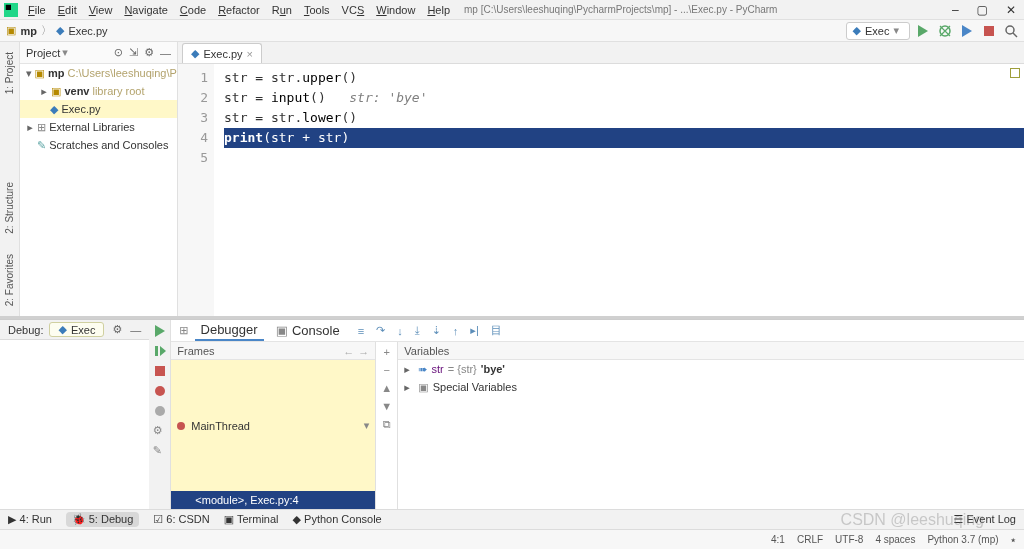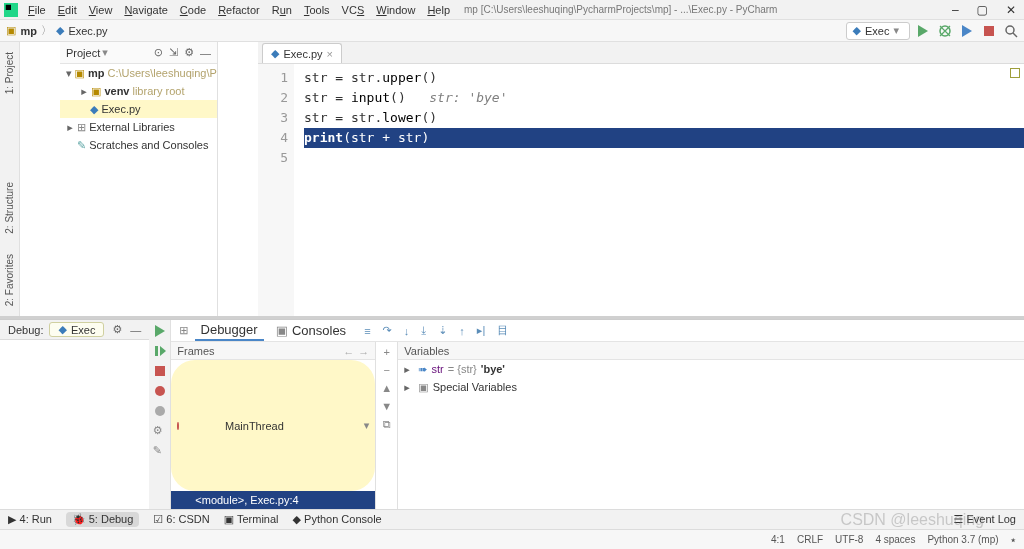--- a/index.html
+++ b/index.html
@@ -10,21 +10,21 @@
 .menubar .menu-item u { text-decoration: underline; }
 .menubar .title { flex: 1; color: #777; margin-left: 6px; font-size: 10px; }
 .winbtns { display: flex; gap: 18px; margin-right: 4px; font-size: 12px; }
 .navbar { height: 22px; display: flex; align-items: center; border-bottom: 1px solid #e0e0e0; background: #f7f7f7; padding: 0 6px; }
 .navbar .crumb { display: flex; align-items: center; gap: 4px; }
 .navbar .crumb .arrow { color: #888; }
 .navbar .spacer { flex: 1; }
 .runcfg { height: 18px; border: 1px solid #ccc; border-radius: 3px; padding: 0 10px 0 6px; display: flex; align-items: center; gap: 4px; background: #fff; margin-right: 6px; }
 .runbtns { display: flex; gap: 8px; align-items: center; }
 .runbtns .i { width: 14px; height: 14px; display: inline-flex; }
-.main { flex: 1; display: flex; min-height: 0; gap: 40px; }
+.main { flex: 1; display: flex; min-height: 0; }
 .projpane { width: 158px; border-right: 1px solid #e0e0e0; display: flex; flex-direction: column; }
 .projpane .hdr { height: 22px; display: flex; align-items: center; padding: 0 6px; background: #fafafa; border-bottom: 1px solid #e4e4e4; font-size: 11px; }
 .projpane .hdr .sp { flex: 1; }
 .projpane .hdr .tb { margin-left: 6px; color: #666; cursor: pointer; }
 .tree { flex:1; overflow:auto; font-size: 11px; }
 .tree .node { display: flex; align-items: center; height: 18px; padding-left: 6px; gap: 3px; white-space: nowrap; }
 .tree .node.sel { background: #fff8c8; }
 .tree .node .exp { width: 8px; text-align:center; color:#666; }
 .tree .hint { color: #b3a36d; }
 .editor { flex: 1; display: flex; flex-direction: column; min-width: 0; }
@@ -53,21 +53,21 @@
 .dbgmain { flex:1; display:flex; flex-direction:column; }
 .dbgtabs { height:22px; display:flex; align-items:center; gap:6px; padding:0 8px; border-bottom:1px solid #e4e4e4; }
 .dbgtabs .dtab { padding:2px 6px; display:flex; align-items:center; gap:4px; font-size:13px; }
 .dbgtabs .dtab.active { border-bottom:2px solid #4a86c7; }
 .dbgtabs .tbbtn { color:#5b8db8; margin-left:6px; cursor:pointer; }
 .frvars { flex:1; display:flex; min-height:0; }
 .frames { width:205px; border-right:1px solid #e0e0e0; display:flex; flex-direction:column; }
 .panehdr { height:18px; background:#f7f7f7; border-bottom:1px solid #e4e4e4; padding:0 6px; font-size:11px; color:#555; display:flex; align-items:center; }
 .panehdr .sp{flex:1;}
 .frames .item { height:18px; display:flex; align-items:center; padding:0 6px; font-size:11px; }
-.frames .item.main { background:#fff8c8;border-radius:24px; }
+.frames .item.main { background:#fff8c8; }
 .frames .item.main .dot { width:8px; height:8px; background:#c75450; border-radius:50%; margin-right:6px; }
 .frames .item.sel { background:#214283; color:#fff;padding-left:24px; }
 .varsmid { width:22px; border-right:1px solid #e0e0e0; display:flex; flex-direction:column; align-items:center; padding-top:4px; gap:6px; color:#888; }
 .vars { flex:1; display:flex; flex-direction:column; }
 .vars .row { height:18px; display:flex; align-items:center; padding:0 6px; font-size:11px; gap:4px; }
 .vars .row .exp { color:#666; width:10px; }
 .vars .row .nm { color:#660e7a; }
 .bottombar { height:20px; border-top:1px solid #dcdcdc; background:#f2f2f2; display:flex; align-items:center; padding:0 8px; gap:14px; font-size:11px; }
 .bottombar .bt.active { background:#d8d8d8; border-radius:4px; padding:1px 6px; }
 .bottombar .sp { flex:1; }
@@ -280,21 +280,21 @@
       <span class="b" style="color:#888;">✎</span>
     </div>
     <div class="dbgmain">
       <div class="dbgtabs">
         <span style="color:#888;">⊞</span>
         <div class="dtab active">
             <span>Debugger</span>
           </div>
         <div class="dtab">
             <span style="color:#888;">▣</span>
-            <span>Consoles</span>
+            <span>Console</span>
           </div>
         <span class="tbbtn">≡</span>
         <span class="tbbtn">↷</span>
         <span class="tbbtn">↓</span>
         <span class="tbbtn">⤓</span>
         <span class="tbbtn">⇣</span>
         <span class="tbbtn">↑</span>
         <span class="tbbtn">▸|</span>
         <span class="tbbtn">目</span>
       </div>

